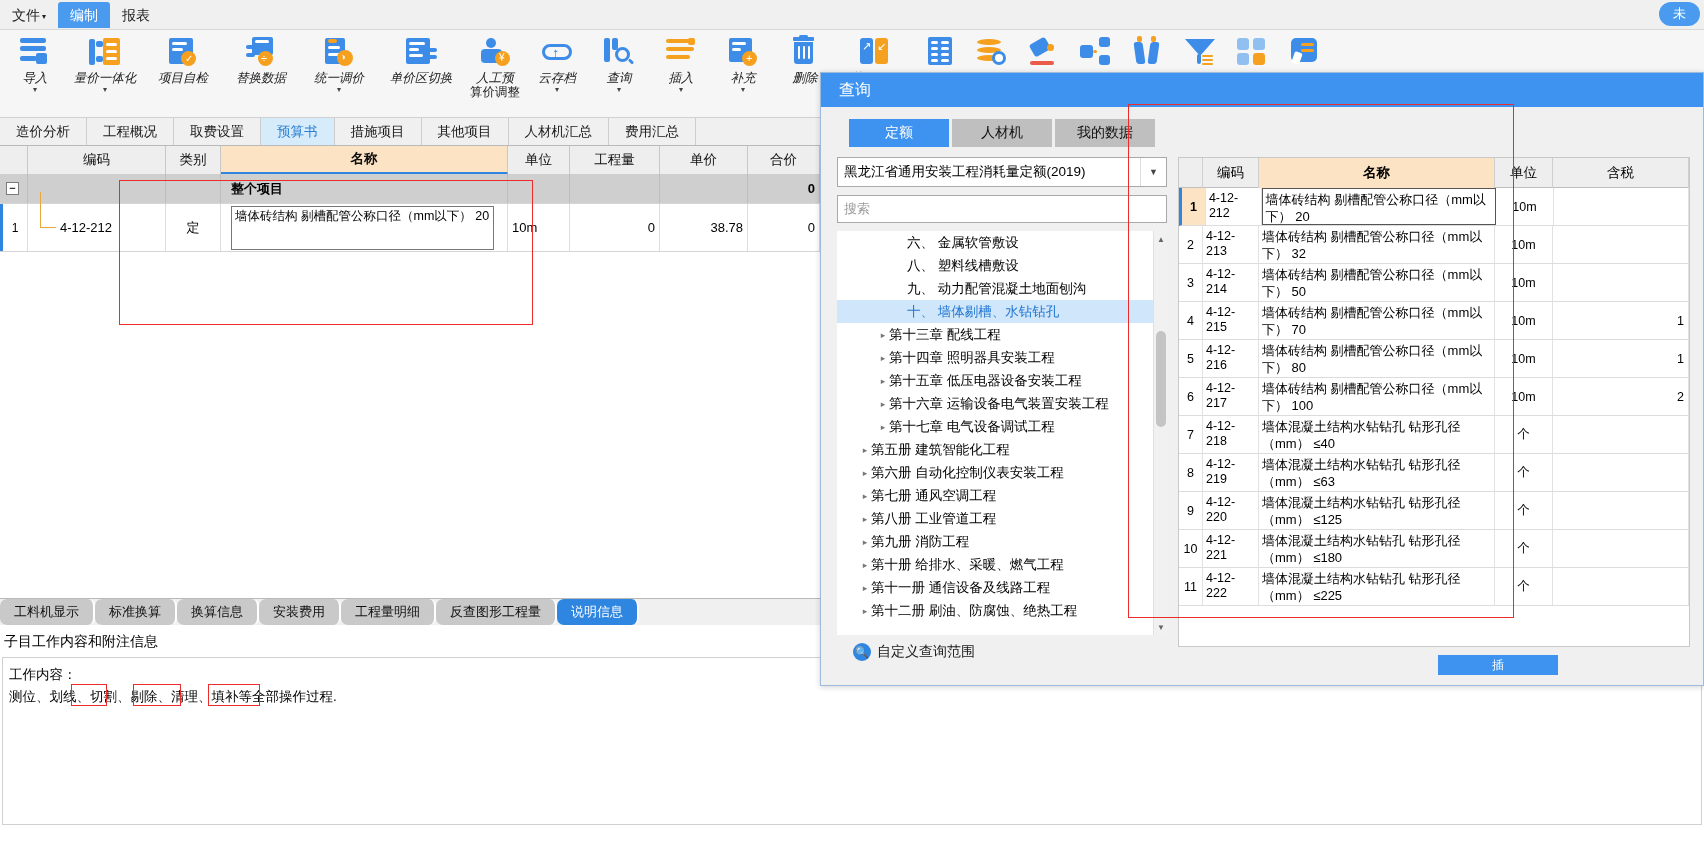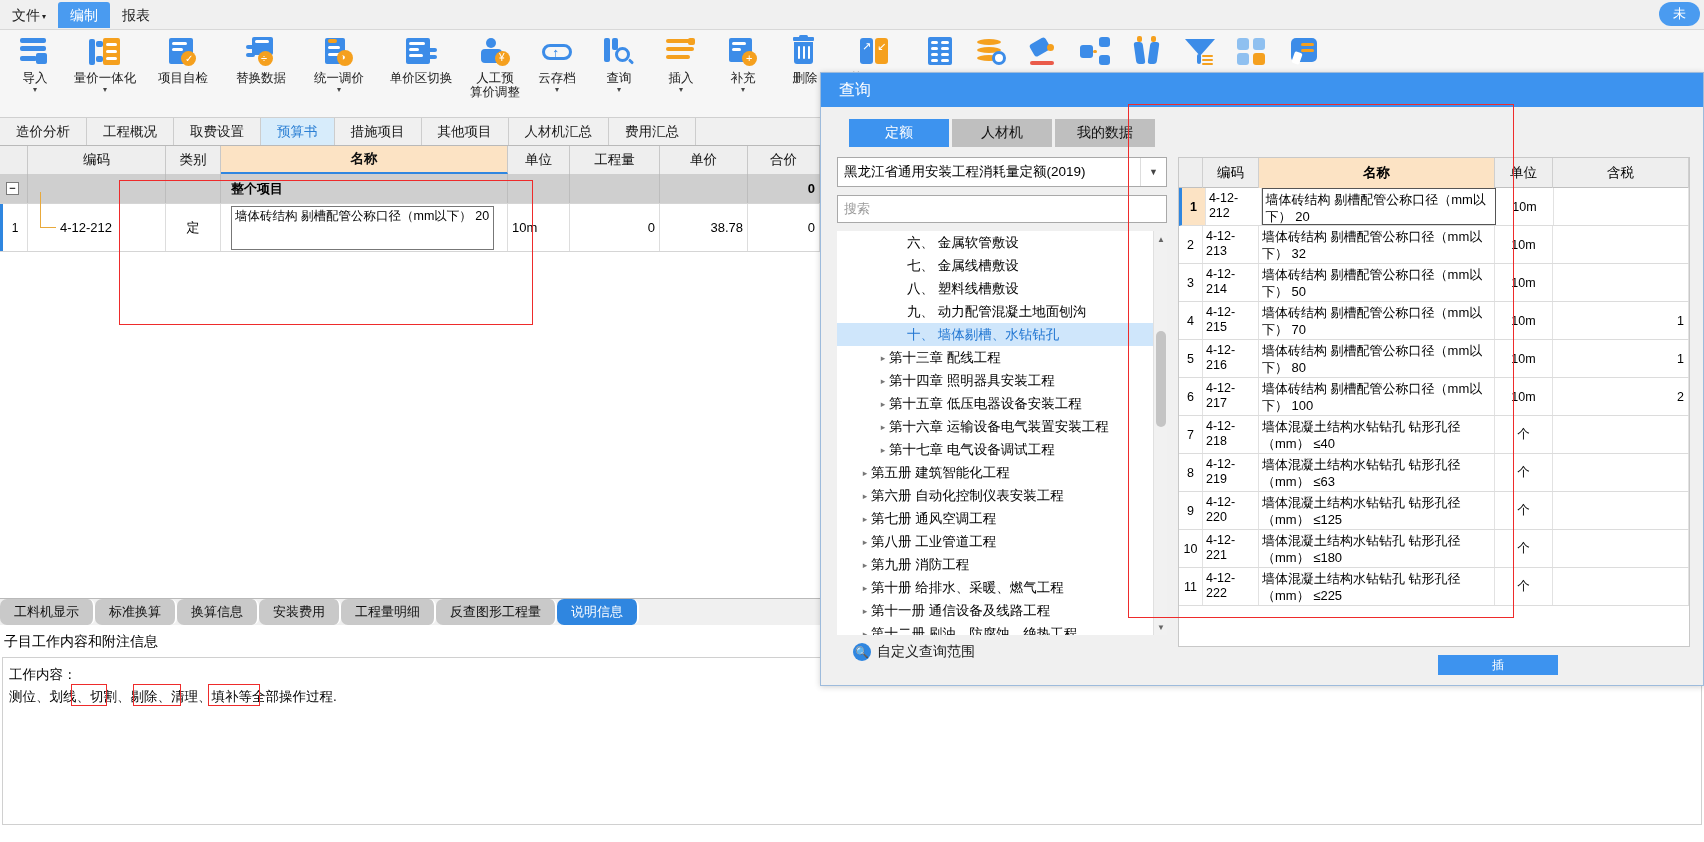--- a/index.html
+++ b/index.html
@@ -39,21 +39,21 @@
     position:absolute; left:0; top:30px; width:1704px; height:88px;
     background: #f6f6f6; border-bottom:1px solid #d0d0d0;
     display:flex; align-items:flex-start; padding-left:4px;
   }
   .rb {
     width:62px; min-width:62px; height:84px; display:flex; flex-direction:column;
     align-items:center; padding-top:6px; cursor:default; position:relative;
   }
   .rb.wide { width:78px; min-width:78px; }
   .rb .ico { width:34px; height:32px; position:relative; margin-bottom:3px; }
-  .rb .lbl { font-size:12.5px; color:#222; text-align:center; line-height:14px; white-space:nowrap;}
+  .rb .lbl { font-size:12.5px; color:#222; text-align:center; line-height:14px; white-space:nowrap;font-style:italic;}
   .rb .lbl2 { font-size:12.5px; color:#222; text-align:center; line-height:14px; white-space:nowrap;}
   .rb .dd { font-size:8px; color:#444; line-height:8px; margin-top:1px;}
   .rb.iconly { width:52px; min-width:52px; }
 
   
   .sq { position:absolute; border-radius:2px; }
   .blue { background:#3c8ce8; }
   .orange { background:#f5a01e; }
   .white { background:#ffffff; }
 
@@ -570,24 +570,20 @@
         <span>搜索</span>
       </div>
       <div class="tree">
         <div id="tree-host">
             <div class="tnode" style="padding-left: 58px;">
               <span class="tw"></span>
               <span class="lbl">六、 金属软管敷设</span>
             </div>
             <div class="tnode" style="padding-left: 58px;">
               <span class="tw"></span>
-              <span class="lbl">七、 金属线槽敷设</span>
-            </div>
-            <div class="tnode" style="padding-left: 58px;">
-              <span class="tw"></span>
               <span class="lbl">八、 塑料线槽敷设</span>
             </div>
             <div class="tnode" style="padding-left: 58px;">
               <span class="tw"></span>
               <span class="lbl">九、 动力配管混凝土地面刨沟</span>
             </div>
             <div class="tnode sel" style="padding-left: 58px;">
               <span class="tw"></span>
               <span class="lbl">十、 墙体剔槽、水钻钻孔</span>
             </div>

